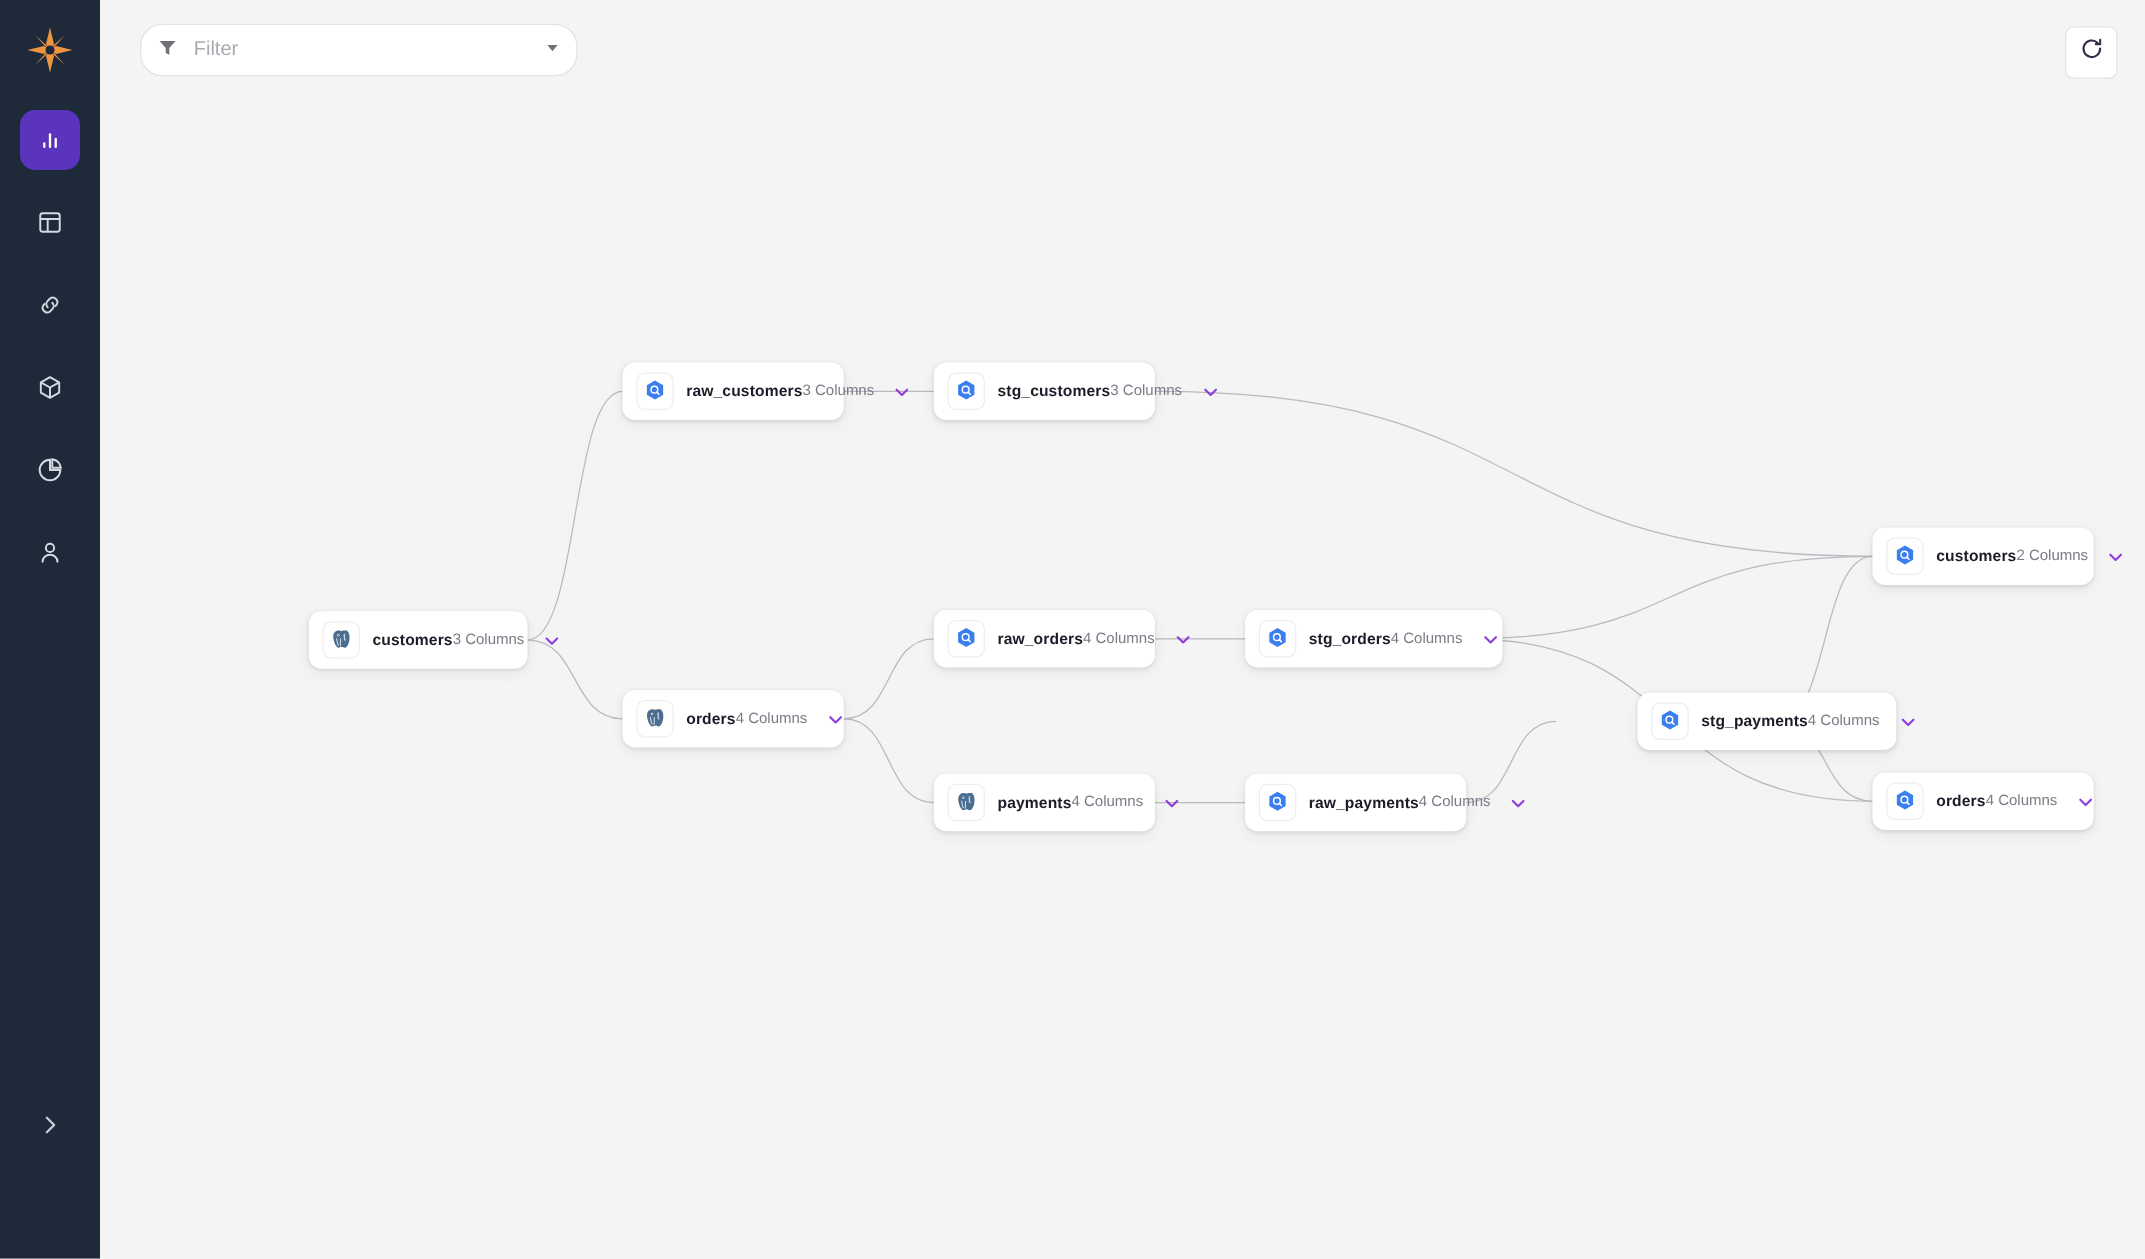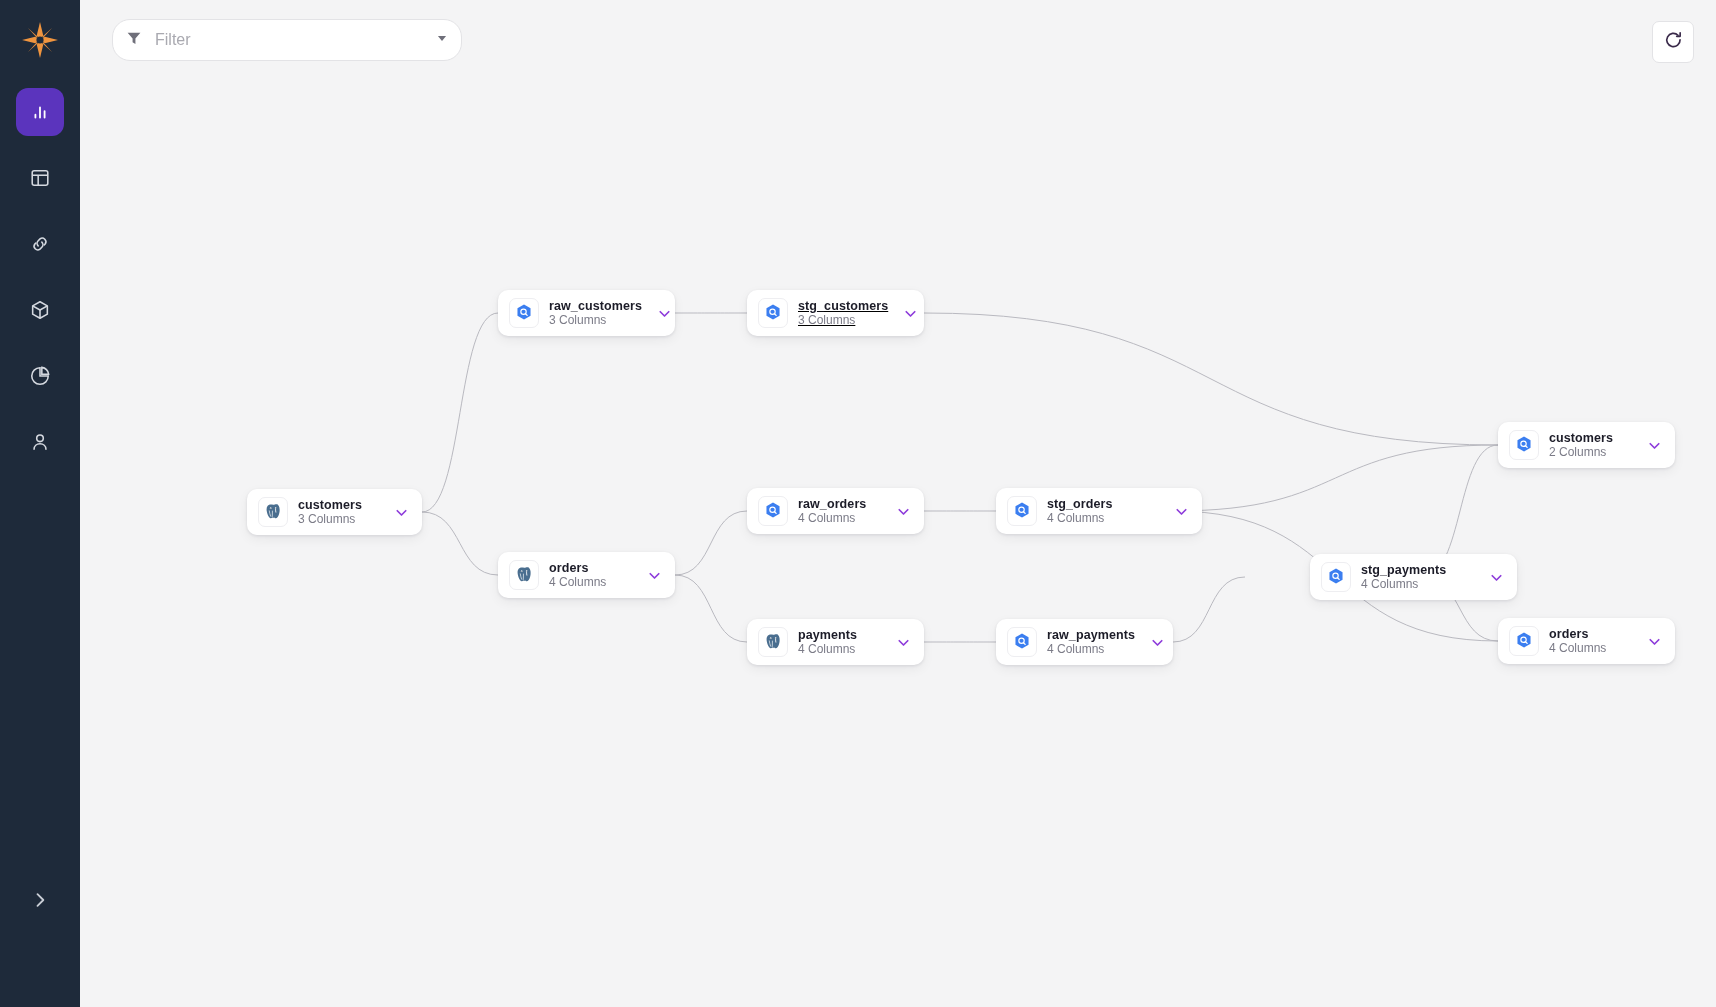--- a/index.html
+++ b/index.html
@@ -93,21 +93,21 @@
   }
   .node-icon {
     width: 30px; height: 30px; border-radius: 7px;
     background: #ffffff;
     border: 1px solid #eeeef1;
     display: flex; align-items: center; justify-content: center;
     flex: 0 0 30px;
     margin-right: 10px;
     overflow: hidden;
   }
-  .node-text { display: flex; flex-direction: column; justify-content: center; flex: 1 1 auto; }
+  .node-text { display: flex; flex-direction: row; justify-content: center; flex: 1 1 auto; }
   .node-name { font-size: 12.5px; font-weight: bold; color: #1c1c28; line-height: 15px; letter-spacing: 0.1px; white-space: nowrap;}
   .node-sub  { font-size: 12px; color: #7b7b87; line-height: 13px; white-space: nowrap; }
   .node-caret { margin-left: 14px; margin-right: 6px; flex: 0 0 auto; display:flex; align-items:center;}
 </style>
 </head>
 <body>
 
 <div id="app">
 
   <div class="sidebar">
@@ -281,21 +281,21 @@
             <span class="node-text">
               <span class="node-name">orders</span>
               <span class="node-sub">4 Columns</span>
             </span>
             <span class="node-caret">
               <svg width="17" height="17">
                 <use href="#sym-caret"></use>
               </svg>
             </span>
           </div>
-          <div class="node" style="left: 667px; top: 290px; width: 177px; text-decoration: underline;">
+          <div class="node" style="left: 667px; top: 290px; width: 177px;">
             <span class="node-icon">
               <svg width="22" height="22">
                 <use href="#sym-dbt"></use>
               </svg>
             </span>
             <span class="node-text">
               <span class="node-name">stg_customers</span>
               <span class="node-sub">3 Columns</span>
             </span>
             <span class="node-caret">

